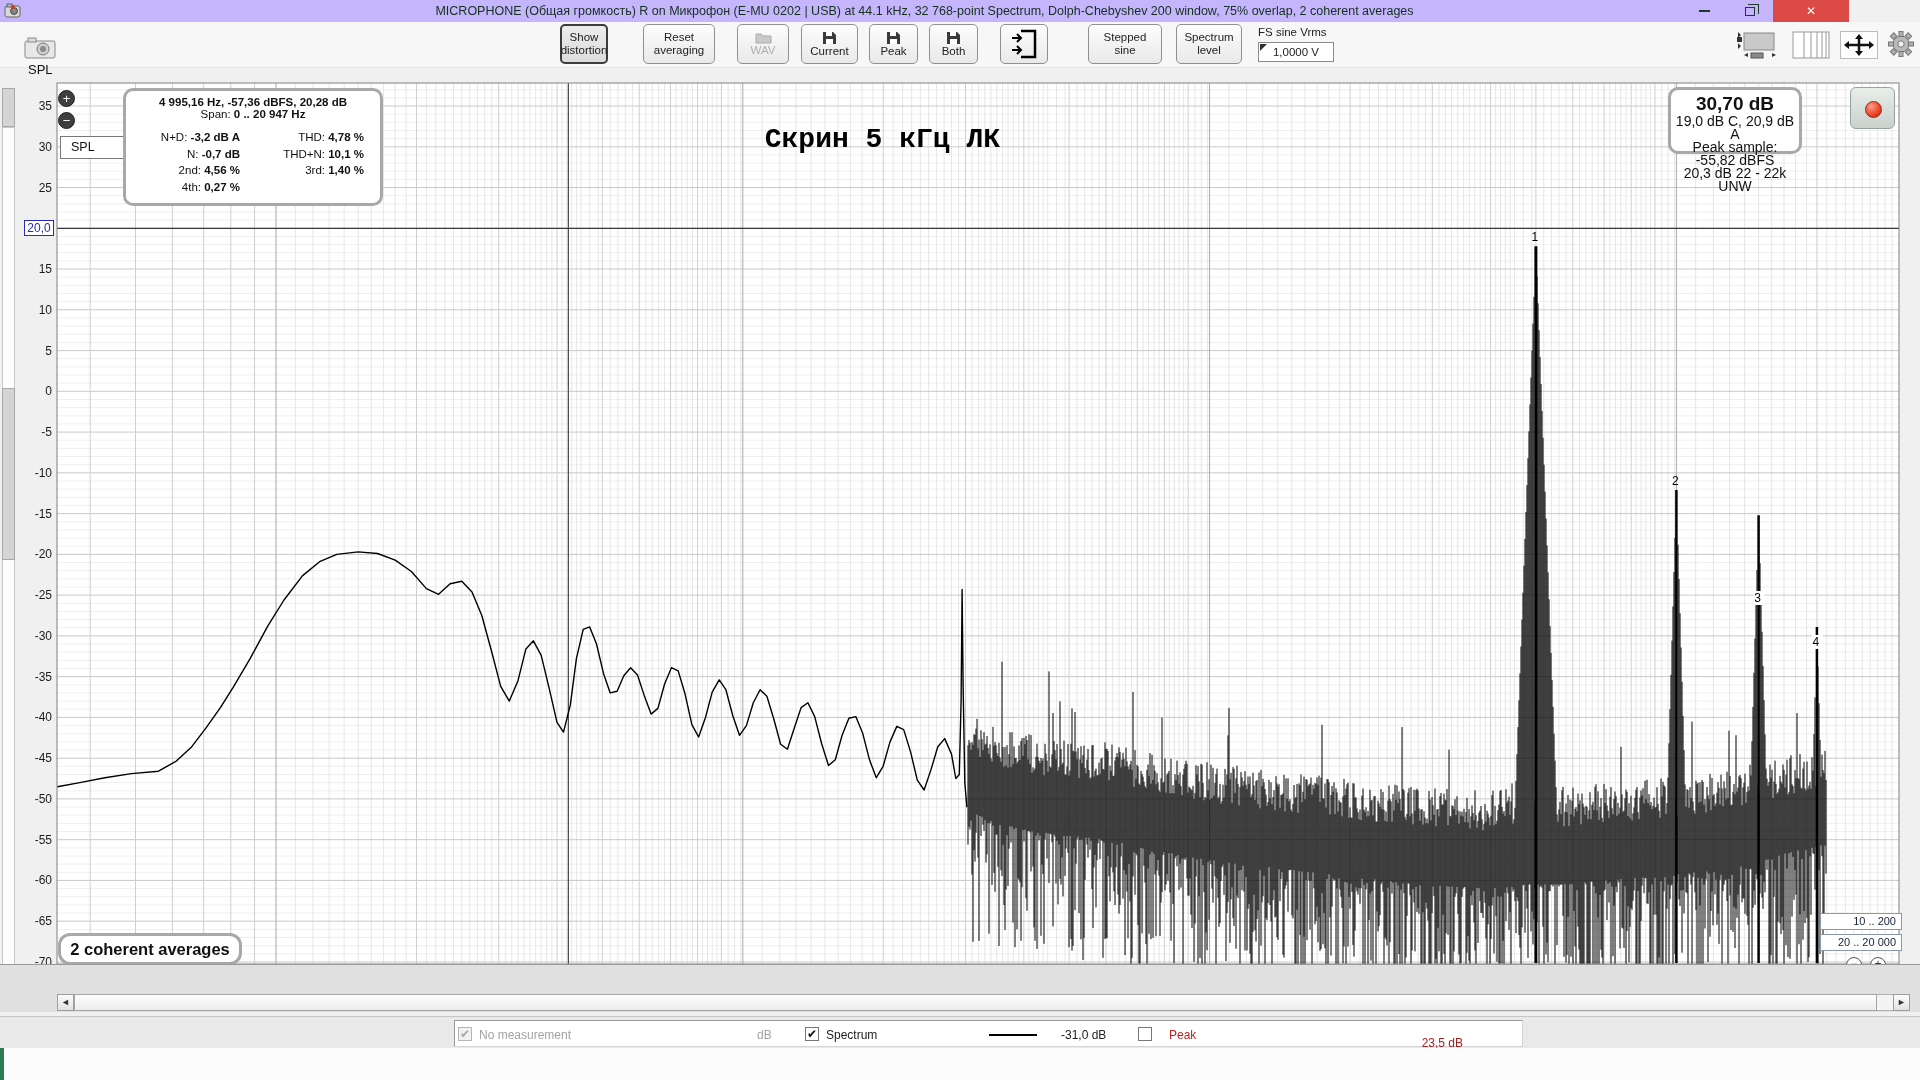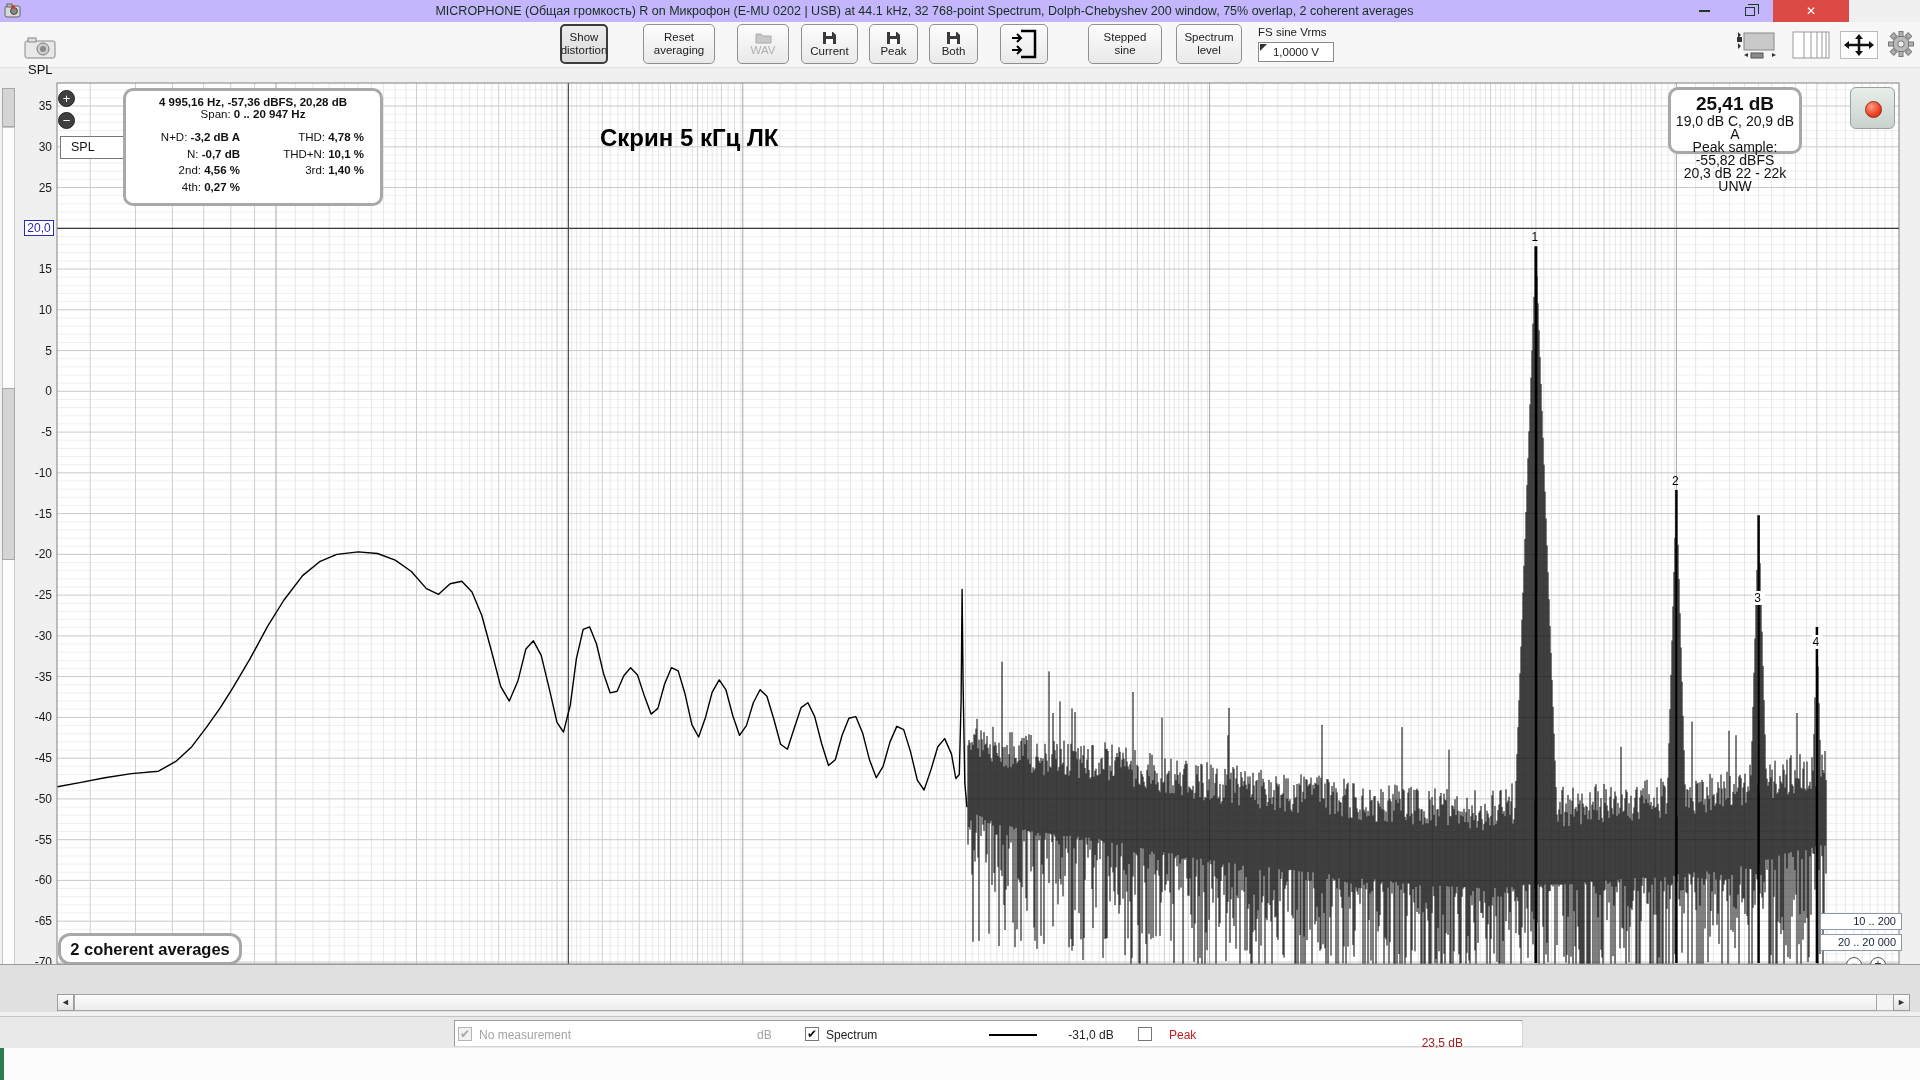--- a/index.html
+++ b/index.html
@@ -48,22 +48,22 @@
   #infobox { left:123px; top:88px; width:260px; height:118px; font-size:11.5px; color:#111;
              padding-top:5px; }
   #infobox .c { text-align:center; }
   #infobox b { font-weight:bold; }
   #infobox .grid { display:grid; grid-template-columns:128px 124px; margin-top:9px; }
   #infobox .grid div { text-align:right; padding-right:14px; line-height:16.5px; }
   #levelbox { left:1668px; top:87px; width:134px; height:67px; text-align:center; color:#111;
               padding-top:3px; }
   #levelbox .big { font-size:19px; font-weight:bold; line-height:22px; }
   #levelbox .sm  { font-size:14px; font-weight:normal; line-height:13px; }
-  #chart-title { position:absolute; left:600px; top:124px; width:400px; text-align:left;
-                 font-size:24px; font-weight:bold; color:#000; }
+  #chart-title { position:absolute; left:600px; top:124px; width:400px; text-align:right;
+                 font-size:28px; font-weight:bold; color:#000;font-family:Liberation Mono, monospace; }
   #avgbox { left:58px; top:933px; width:184px; height:32px; border-radius:12px; font-size:16.5px;
             font-weight:bold; color:#111; display:flex; align-items:center; justify-content:center; }
 
   .zoombtn { position:absolute; width:17px; height:17px; border-radius:50%; background:#3f3f3f;
              color:#fff; font-size:13px; line-height:15px; text-align:center; border:1px solid #222; }
   #splcombo { position:absolute; left:60px; top:136px; width:88px; height:23px; background:#fff;
               border:1px solid #777; display:flex; }
   #splcombo .val { flex:1; font-size:12.5px; color:#111; padding:3px 0 0 10px; }
   #splcombo .drop { width:20px; background:linear-gradient(#fafafa,#d8d8d8); border-left:1px solid #888;
               display:flex; align-items:center; justify-content:center; font-size:9px; color:#222; }
@@ -348,21 +348,21 @@
       <div><span>2nd:</span> <b>4,56 %</b></div>
       <div><span>3rd:</span> <b>1,40 %</b></div>
       <div><span>4th:</span> <b>0,27 %</b></div>
       <div></div>
     </div>
   </div>
 
   <div id="chart-title">Скрин 5 кГц ЛК</div>
 
   <div class="roundbox" id="levelbox">
-    <div class="big">25,41 dB</div>
+    <div class="big">30,70 dB</div>
     <div class="sm">19,0 dB C, 20,9 dB A</div>
     <div class="sm">Peak sample: -55,82 dBFS</div>
     <div class="sm">20,3 dB 22 - 22k UNW</div>
   </div>
 
   <div id="recbtn">
       <span class="dot"></span>
     </div>
 
   <div class="roundbox" id="avgbox">2 coherent averages</div>
@@ -384,21 +384,21 @@
   </div>
 
   <div id="statusbar">
     <div id="statuspanel">
       <div class="cb gray" style="left:3px">✔</div>
       <div class="stext gray" style="left:24px">No measurement</div>
       <div class="stext gray" style="left:302px">dB</div>
       <div class="cb" style="left:350px">✔</div>
       <div class="stext" style="left:371px">Spectrum</div>
       <div id="linesample"></div>
-      <div class="stext" style="left:606px;width:60px;text-align:center">-31,0 dB</div>
+      <div class="stext" style="left:606px;width:60px;text-align:left">-31,0 dB</div>
       <div class="cb" style="left:683px"></div>
       <div class="stext red" style="left:714px">Peak</div>
       <div class="stext dkred" style="left:948px;width:60px;text-align:right">23,5 dB</div>
     </div>
   </div>
 
   <div id="bottomstrip">
     <div class="green"></div>
   </div>
 

